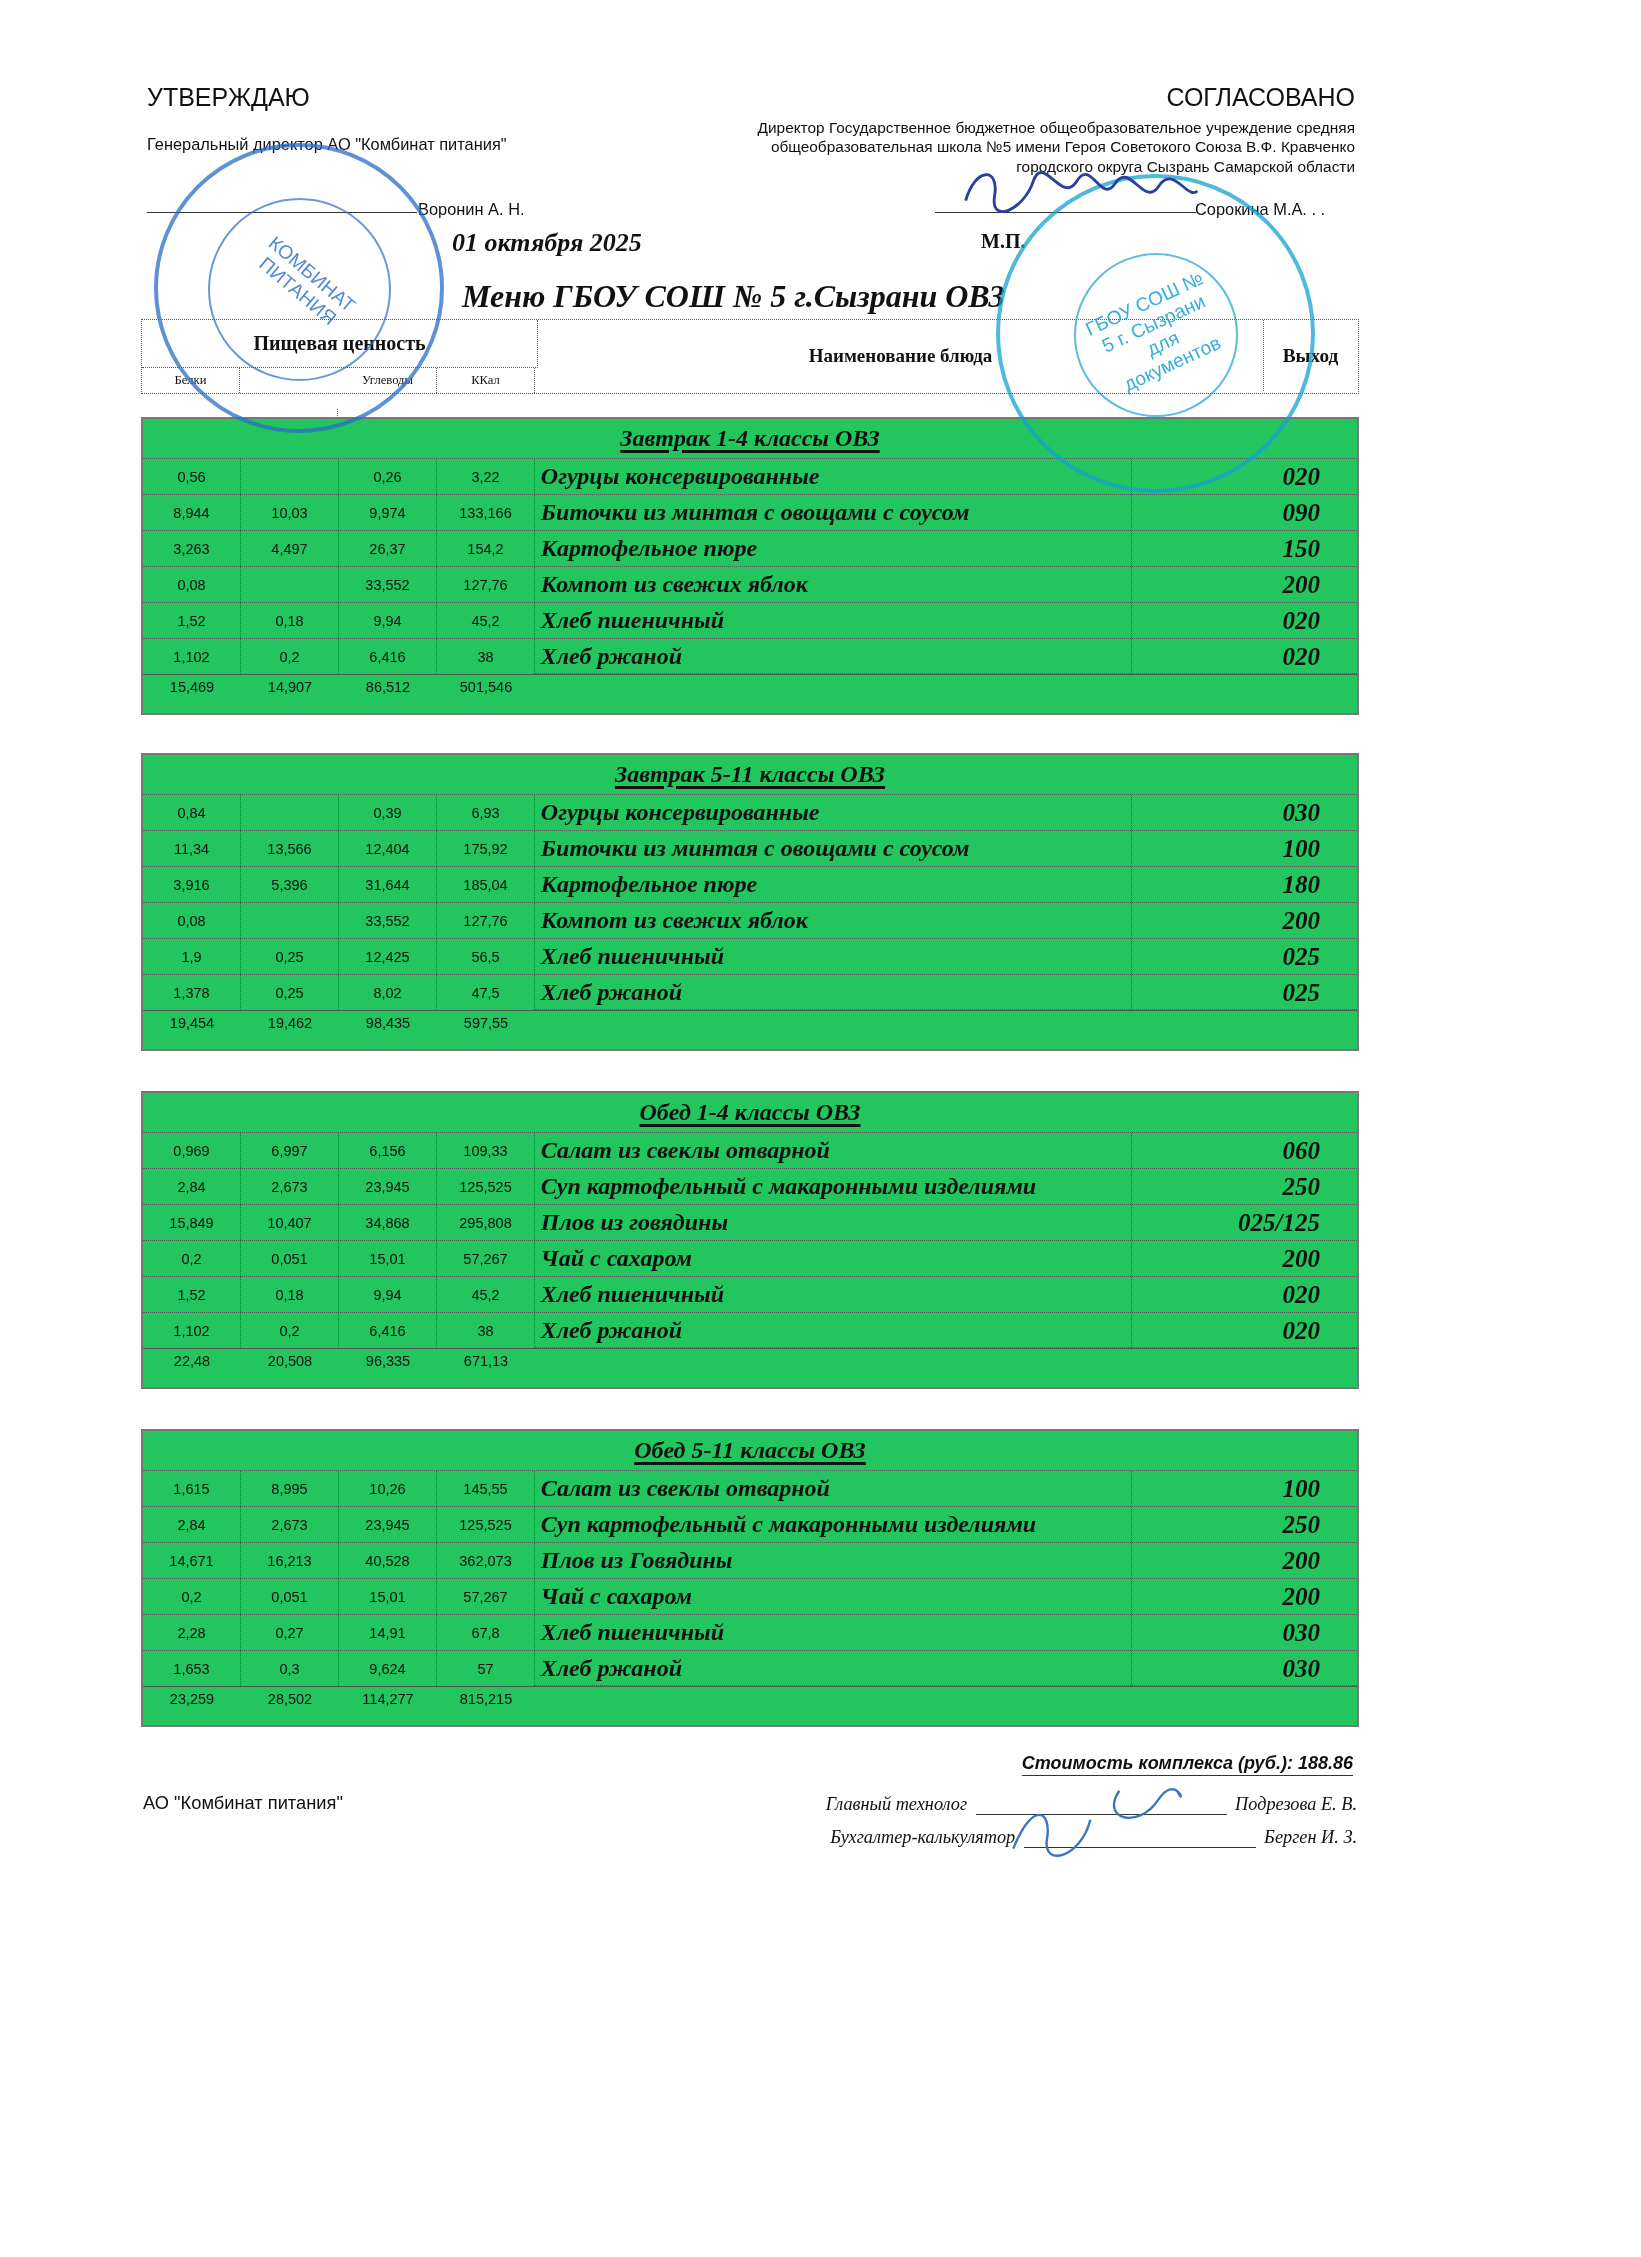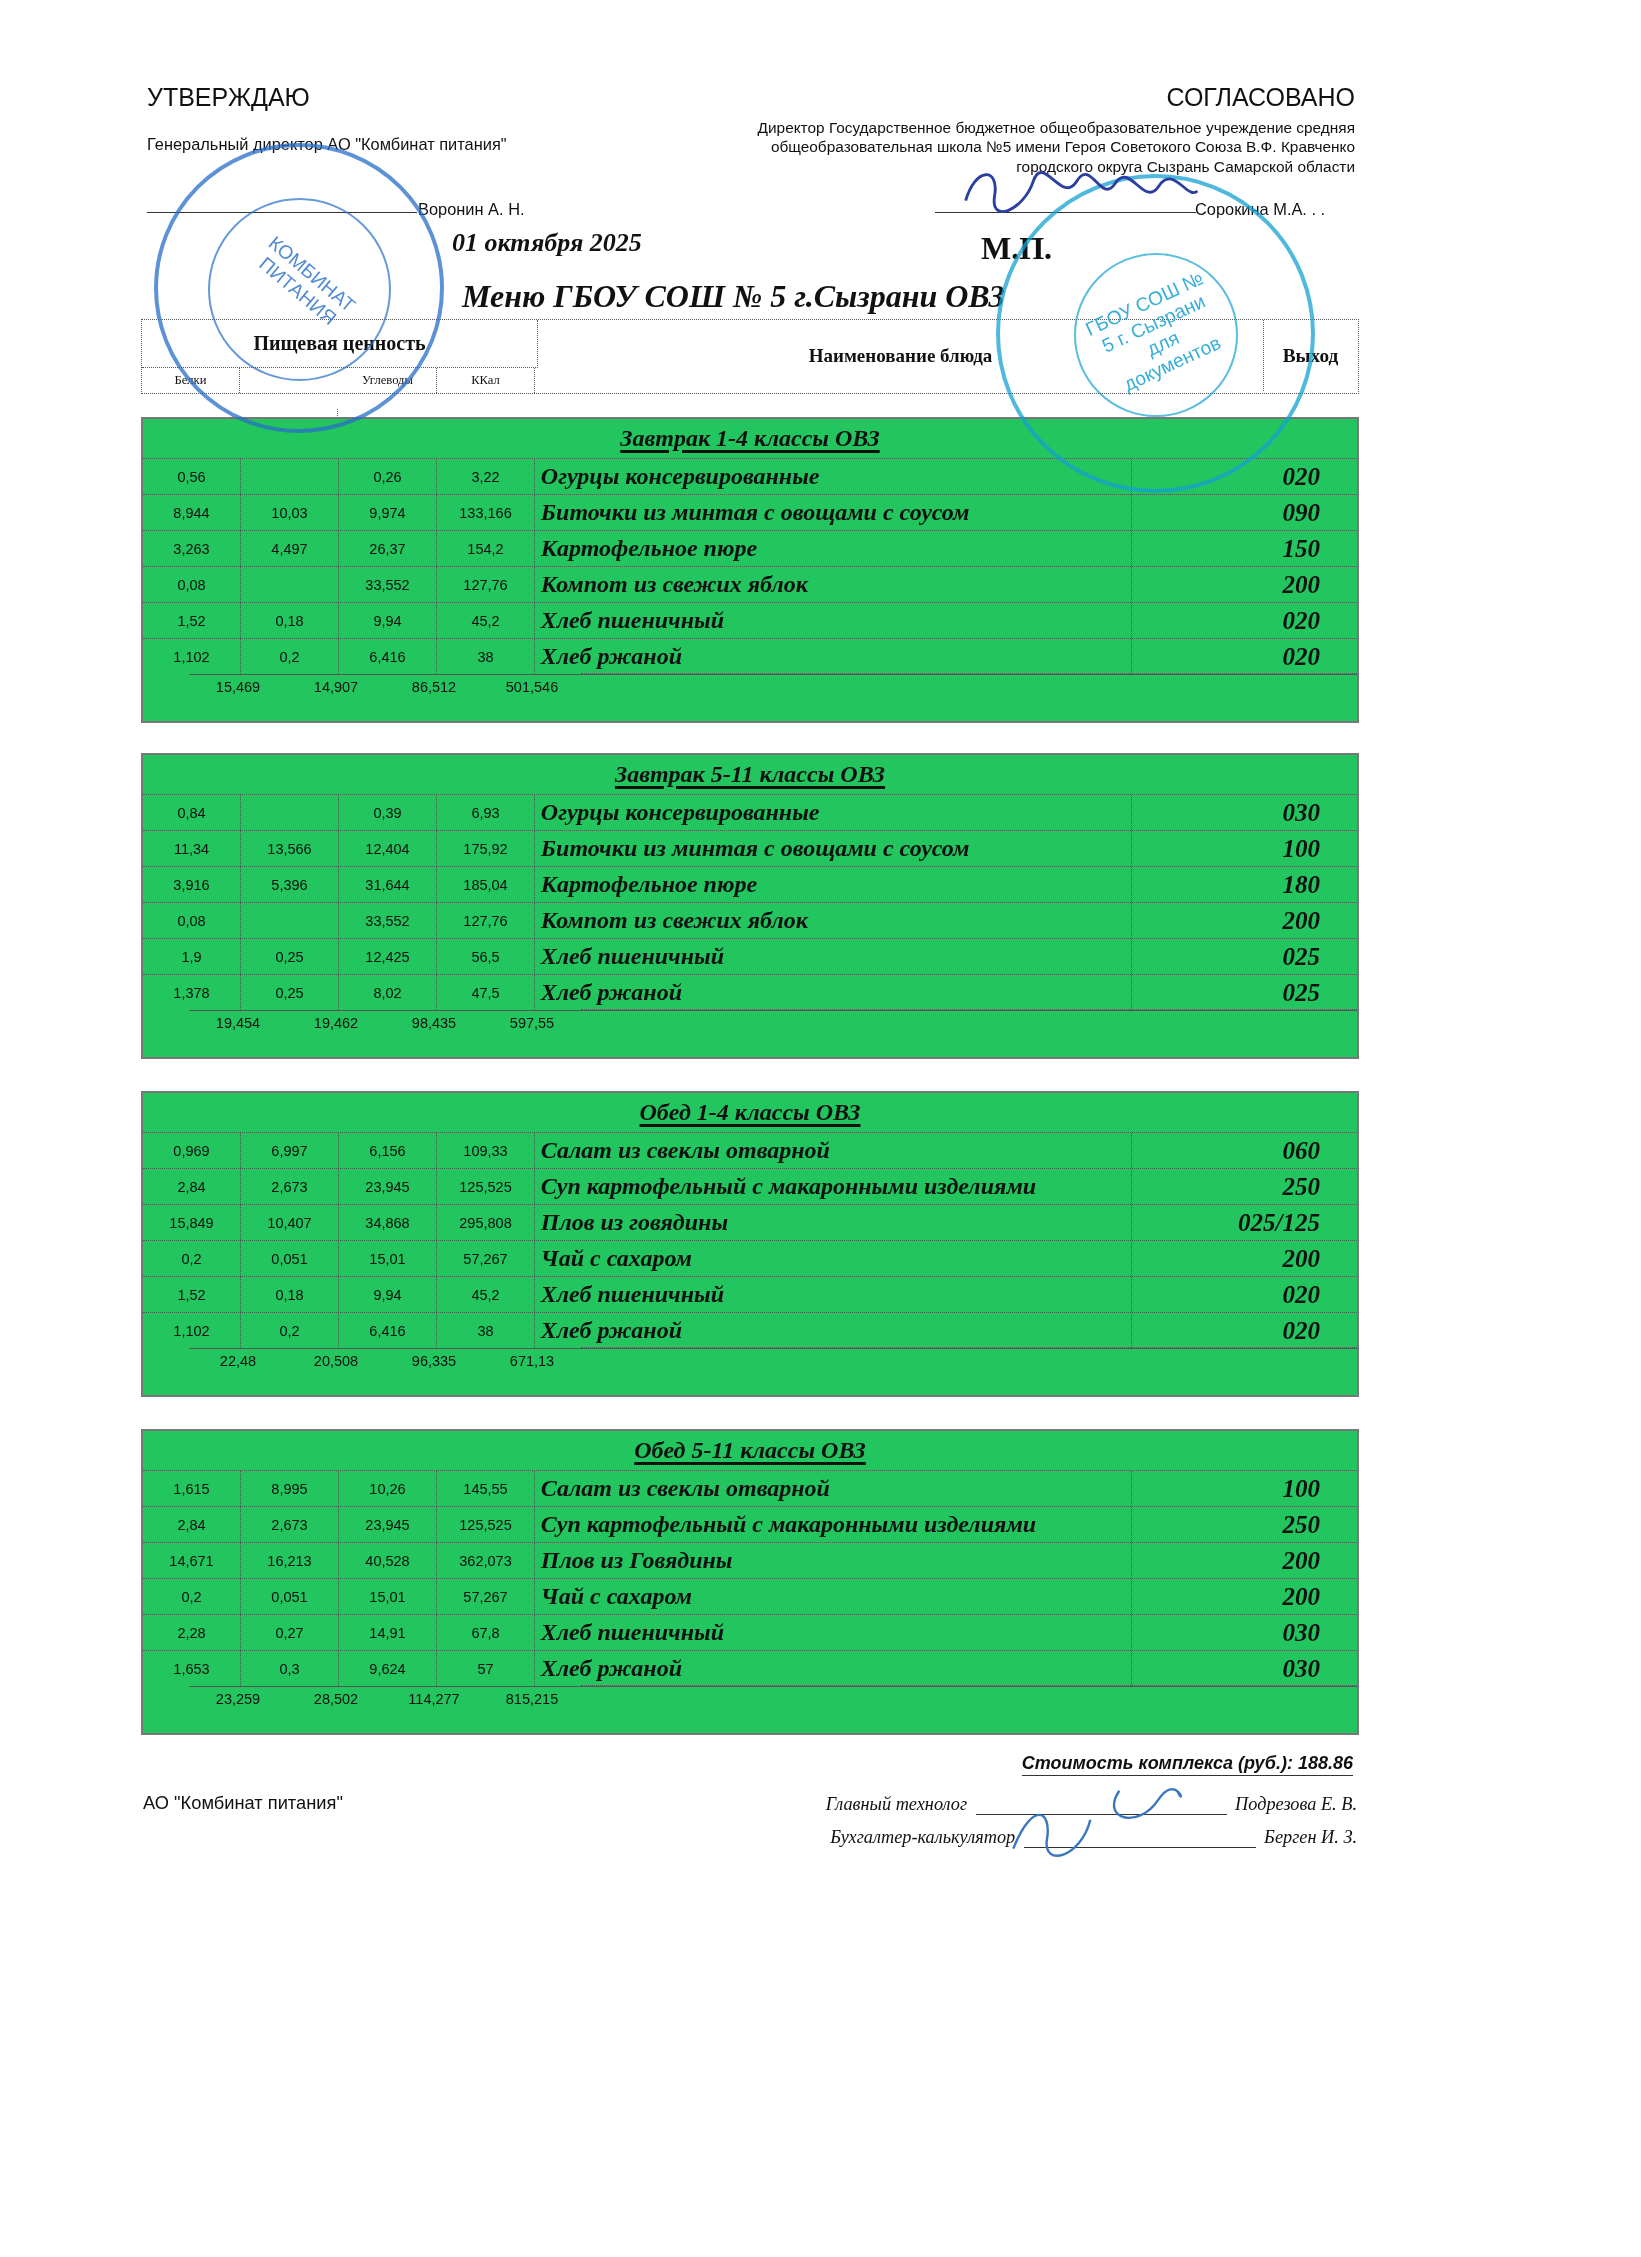--- a/index.html
+++ b/index.html
@@ -7,37 +7,37 @@
   .abs { position:absolute; }
   .approve-title { left:147px; top:83px; font-size:25px; }
   .approve-role { left:147px; top:135px; font-size:16.4px; }
   .approve-sigline { left:147px; top:212px; width:270px; border-bottom:1.4px solid #333; height:0; }
   .approve-name { left:418px; top:200px; font-size:16.4px; }
   .date { left:452px; top:228px; font-size:26px; font-style:italic; font-weight:bold; font-family:"Liberation Serif", serif; }
   .agree-title { right:286px; top:83px; font-size:25px; }
   .agree-role { right:286px; top:118px; font-size:15.4px; text-align:right; line-height:19.3px; width:734px; }
   .agree-sigline { left:935px; top:212px; width:261px; border-bottom:1.4px solid #333; height:0; }
   .agree-name { left:1195px; top:200px; font-size:16.4px; }
-  .mp { left:981px; top:230px; font-size:32px; font-weight:bold; font-family:"Liberation Serif", serif; }
+  .mp { left:981px; top:230px; font-size:20px; font-weight:bold; font-family:"Liberation Serif", serif; }
   .menu-title { left:462px; top:278px; font-size:32px; font-style:italic; font-weight:bold; font-family:"Liberation Serif", serif; }
 
   .hdr-table { position:absolute; left:141px; top:319px; width:1218px; height:75px; border:1.9px dotted #555; box-sizing:border-box; }
   .hdr-nut { position:absolute; left:0; top:0; width:396px; height:48px; border-right:1.9px dotted #555; border-bottom:1.9px dotted #555; box-sizing:border-box; display:flex; align-items:center; justify-content:center; font-family:"Liberation Serif", serif; font-weight:bold; font-size:20px; }
   .hdr-sub { position:absolute; top:48px; height:25px; width:98px; border-right:1.9px dotted #555; box-sizing:border-box; display:flex; align-items:center; justify-content:center; font-family:"Liberation Serif", serif; font-size:12.6px; }
   .hdr-name { position:absolute; left:396px; top:0; width:726px; height:71px; border-right:1.9px dotted #555; display:flex; align-items:center; justify-content:center; font-family:"Liberation Serif", serif; font-weight:bold; font-size:19px; box-sizing:border-box; }
   .hdr-out { position:absolute; left:1122px; top:0; width:93px; height:71px; display:flex; align-items:center; justify-content:center; font-family:"Liberation Serif", serif; font-weight:bold; font-size:19.3px; }
 
   .section { position:absolute; left:141px; width:1218px; border:2.9px solid #777; box-sizing:border-box; background:#22c55e; }
   .sec-title { height:39px; display:flex; align-items:center; justify-content:center; font-family:"Liberation Serif", serif; font-style:italic; font-weight:bold; font-size:24px; }
   .sec-title span { text-decoration:underline; text-decoration-thickness:2.9px; text-underline-offset:3.9px; }
   .row { display:flex; height:36px; border-top:1.9px dotted #555; box-sizing:border-box; }
   .num { width:98px; border-right:1.9px dotted #555; box-sizing:border-box; display:flex; align-items:center; justify-content:center; font-size:14.5px; font-family:"Liberation Sans", sans-serif; }
   .dish { width:597px; border-right:1.9px dotted #555; box-sizing:border-box; display:flex; align-items:center; padding-left:5.8px; font-family:"Liberation Serif", serif; font-style:italic; font-weight:bold; font-size:24px; white-space:nowrap; overflow:hidden; }
   .out { flex:1; display:flex; align-items:center; justify-content:flex-end; padding-right:37px; font-family:"Liberation Serif", serif; font-style:italic; font-weight:bold; font-size:25px; }
-  .total-row { display:flex; height:47px; border-top:1.9px solid #555; box-sizing:border-box;margin-left:46px; }
+  .total-row { display:flex; height:39px; border-top:1.9px solid #555; box-sizing:border-box; }
   .total-row .num { border-right:none; align-items:flex-start; padding-top:3.9px; }
   .total-fill { flex:1; border-top:1.9px dotted #555; margin-top:-1.9px; }
 
   .cost { right:288px; top:1753px; font-size:18px; font-style:italic; font-weight:bold; border-bottom:1.9px solid #333; padding-bottom:1px; }
   .company-foot { left:143px; top:1792px; font-size:18.3px; }
   .sig-row { font-family:"Liberation Serif", serif; font-style:italic; font-size:18.3px; }
   .sig-line { display:inline-block; border-bottom:1.4px solid #333; height:0; vertical-align:bottom; margin:0 3.9px; }
 
   .stamp { position:absolute; border-radius:50%; box-sizing:border-box; pointer-events:none; }
   .stamp-left { left:154px; top:143px; width:290px; height:290px; border:4.8px solid rgba(40,110,200,0.75); }

